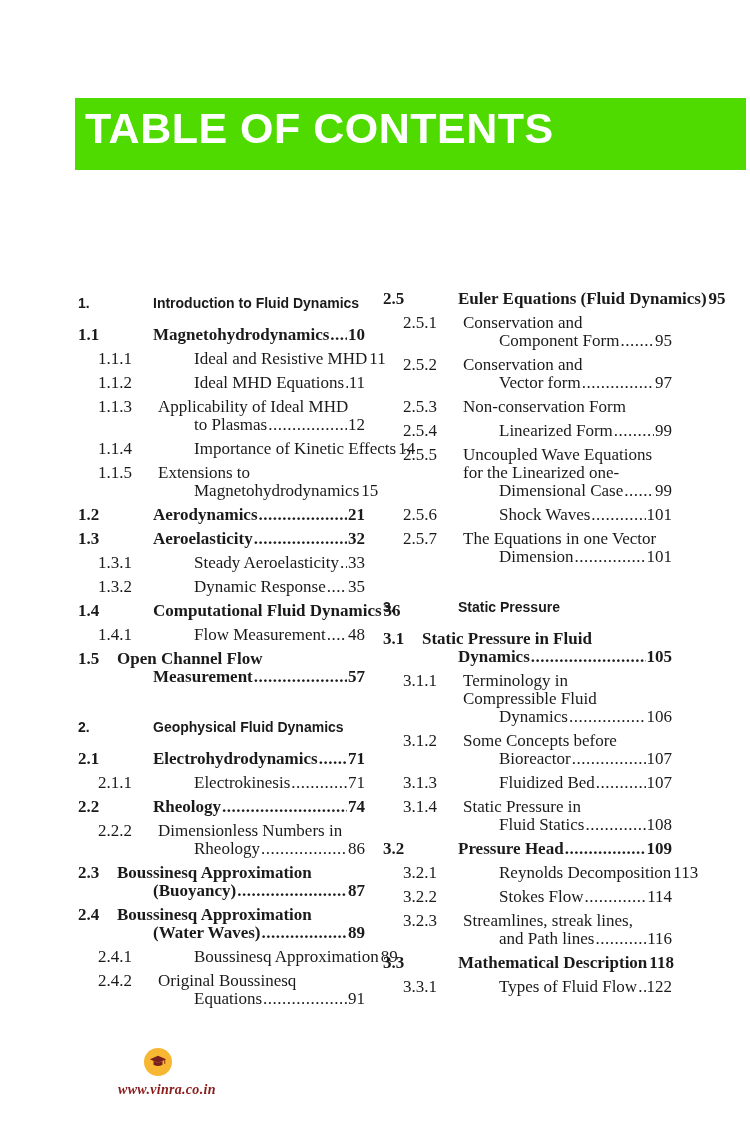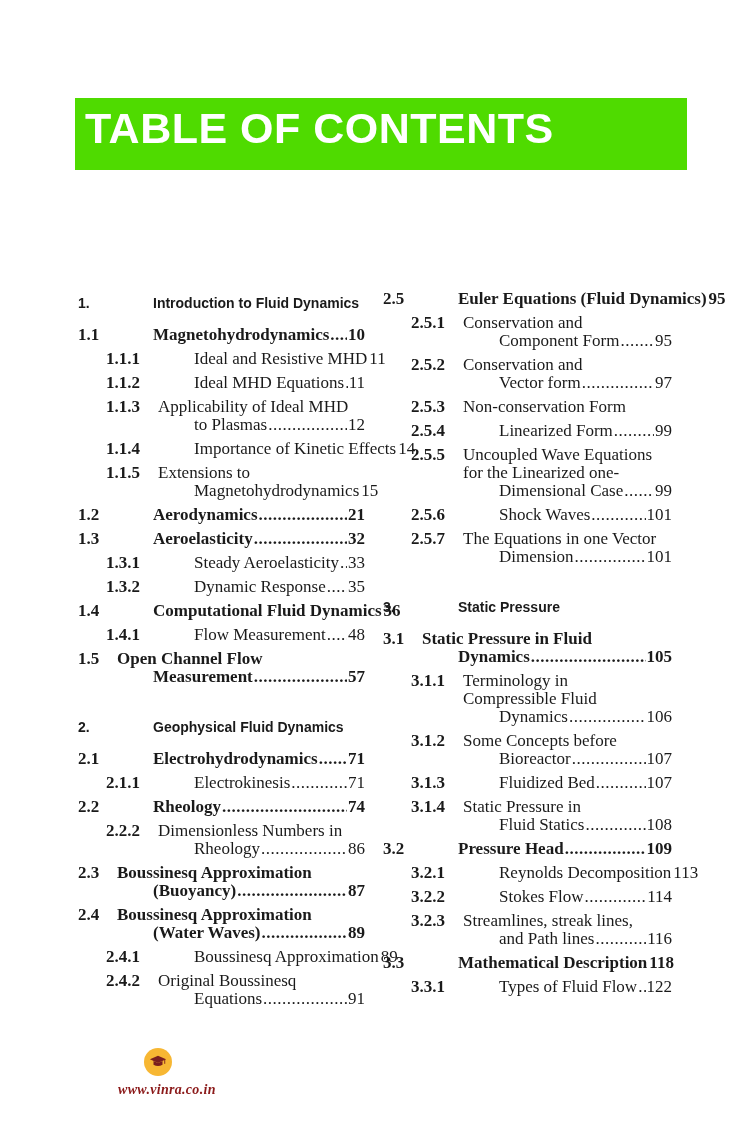--- a/index.html
+++ b/index.html
@@ -1,18 +1,18 @@
 <!DOCTYPE html>
 <html><head>
 <meta charset="utf-8">
 <style>
   html, body { margin: 0; padding: 0; background: #ffffff; }
   body { width: 750px; height: 1140px; position: relative; overflow: hidden;
          font-family: "Liberation Serif", "DejaVu Serif", serif; color: #1a1a1a; }
-  .banner { position: absolute; left: 75px; top: 98px; width: 612px; height: 72px;
+  .banner { position: absolute; left: 75px; top: 98px; width: 671px; height: 72px;
             background: #4fdb00; }
   .banner-title { position: absolute; left: 10px; top: 4px; color: #ffffff;
                   font-family: "Liberation Sans", "DejaVu Sans", sans-serif;
                   font-weight: bold; font-size: 43px; letter-spacing: 0.5px; line-height: 52px; }
   .col { position: absolute; top: 290px; }
   .col-left { left: 78px; width: 287px; }
   .col-right { left: 383px; width: 289px; }
   .entry { position: relative; font-size: 17px; line-height: 18px; }
   .entry .num { position: absolute; left: 0; top: 0; }
   .entry .body { display: block; }
@@ -20,21 +20,21 @@
   .entry .last-line { display: flex; align-items: baseline; }
   .entry .last-line .txt { white-space: nowrap; margin-left: 36px; }
   .entry .leader { flex: 1; overflow: hidden; white-space: nowrap; margin: 0 1px; }
   .entry .leader::after { content: "................................................................................................................................"; letter-spacing: 0.5px; }
   .entry .page { white-space: nowrap; text-align: right; }
   .lvl-chapter { font-weight: bold; font-family: "Liberation Sans", "DejaVu Sans", sans-serif; font-size: 14px; margin-bottom: 14px; margin-top: 4px; }
   .lvl-chapter .body { padding-left: 39px; }
   .lvl-section { font-weight: bold; margin-bottom: 6px; }
   .lvl-section .body { padding-left: 39px; }
   .lvl-sub { margin-bottom: 6px; font-weight: normal; }
-  .lvl-sub .num { left: 28px; font-weight: bold; }
+  .lvl-sub .num { left: 20px; }
   .lvl-sub .body { padding-left: 80px; }
   .chapter-gap { height: 22px; }
   .footer-logo { position: absolute; left: 144px; top: 1048px; width: 28px; height: 28px;
                  border-radius: 50%; background: #f7b733; display: flex; align-items: center; justify-content: center; }
   .footer-logo svg { width: 18px; height: 18px; }
   .footer-url { position: absolute; left: 118px; top: 1082px; font-size: 14px; font-style: italic;
                 font-weight: bold; color: #8b1a1a; font-family: "Liberation Serif", serif; letter-spacing: 0.3px; }
 </style>
 </head>
 <body>

